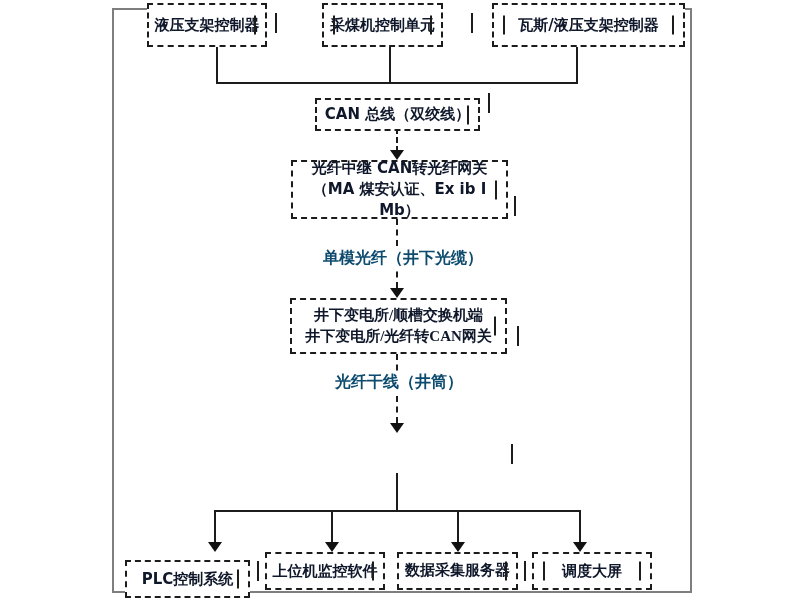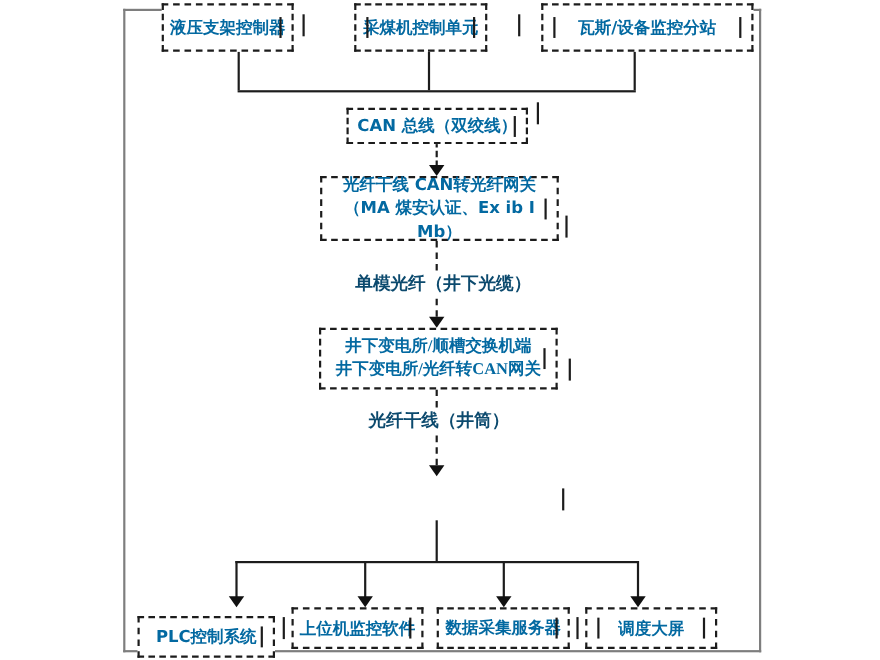--- a/index.html
+++ b/index.html
@@ -4,21 +4,21 @@
 <style>
   html,body{margin:0;padding:0;background:#ffffff;}
   #stage{position:relative;width:800px;height:600px;background:#ffffff;overflow:hidden;
          font-family:"DejaVu Sans",sans-serif;}
   .frame{position:absolute;left:112px;top:8px;width:580px;height:585px;
          border-left:2px solid #7e7e7e;border-right:2px solid #7e7e7e;border-bottom:2px solid #7e7e7e;
          box-sizing:border-box;z-index:1;}
   .nub{position:absolute;height:2px;background:#7e7e7e;z-index:1;}
   .box{position:absolute;background:#ffffff;border:2px dashed #1c1c1c;box-sizing:border-box;
        display:flex;flex-direction:column;align-items:center;justify-content:center;
-       font-weight:bold;font-size:15px;line-height:21px;color:#0369a1;text-align:center;z-index:3;}
+       font-weight:bold;font-size:15px;line-height:21px;color:#0f172a;text-align:center;z-index:3;}
   .box::after{content:"";position:absolute;right:9px;top:50%;transform:translateY(-50%);
        width:2px;height:19px;background:#1c1c1c;}
   .box.lbar::before{content:"";position:absolute;left:9px;top:50%;transform:translateY(-50%);
        width:2px;height:19px;background:#1c1c1c;}
   .hline{position:absolute;height:0;border-top:2px solid #1c1c1c;z-index:2;}
   .vline{position:absolute;width:0;border-left:2px solid #1c1c1c;z-index:2;}
   .vline.dash{border-left-style:dashed;}
   .arrow{position:absolute;width:0;height:0;border-left:7px solid transparent;
        border-right:7px solid transparent;border-top:10px solid #111;z-index:4;}
   .flow-label{position:absolute;background:#ffffff;padding:0 5px;font-weight:bold;
@@ -34,37 +34,37 @@
   <div class="nub" style="left:112px;top:8px;width:36px;"></div>
   <div class="nub" style="left:683px;top:8px;width:9px;"></div>
 
   <div class="box" style="left:147px;top:3px;width:120px;height:44px;">
     <span>液压支架控制器</span>
   </div>
   <div class="box lbar" style="left:322px;top:3px;width:121px;height:44px;">
     <span>采煤机控制单元</span>
   </div>
   <div class="box lbar" style="left:492px;top:3px;width:193px;height:44px;">
-    <span>瓦斯/设备监控分站</span>
+    <span>瓦斯/液压支架控制器</span>
   </div>
 
   <div class="vline" style="left:216px;top:47px;height:35px;"></div>
   <div class="vline" style="left:389px;top:47px;height:35px;"></div>
   <div class="vline" style="left:576px;top:47px;height:35px;"></div>
   <div class="hline" style="left:216px;top:82px;width:362px;"></div>
 
   <div class="box" style="left:315px;top:86px;width:165px;height:33px;margin-top:12px;">
     <span>CAN 总线（双绞线）</span>
   </div>
 
   <div class="vline dash" style="left:396px;top:119px;height:33px;"></div>
   <div class="arrow" style="left:390px;top:150px;"></div>
 
   <div class="box" style="left:291px;top:160px;width:217px;height:59px;">
-    <span>光纤干线 CAN转光纤网关</span>
+    <span>光纤中继 CAN转光纤网关</span>
     <span>（MA 煤安认证、Ex ib I Mb）</span>
   </div>
 
   <div class="vline dash" style="left:396px;top:219px;height:69px;"></div>
   <div class="flow-label" style="left:318px;top:248px;">单模光纤（井下光缆）</div>
   <div class="arrow" style="left:390px;top:288px;"></div>
 
   <div class="box" style="left:290px;top:298px;width:217px;height:56px;font-family:Liberation Serif, serif;">
     <span>井下变电所/顺槽交换机端</span>
     <span>井下变电所/光纤转CAN网关</span>

